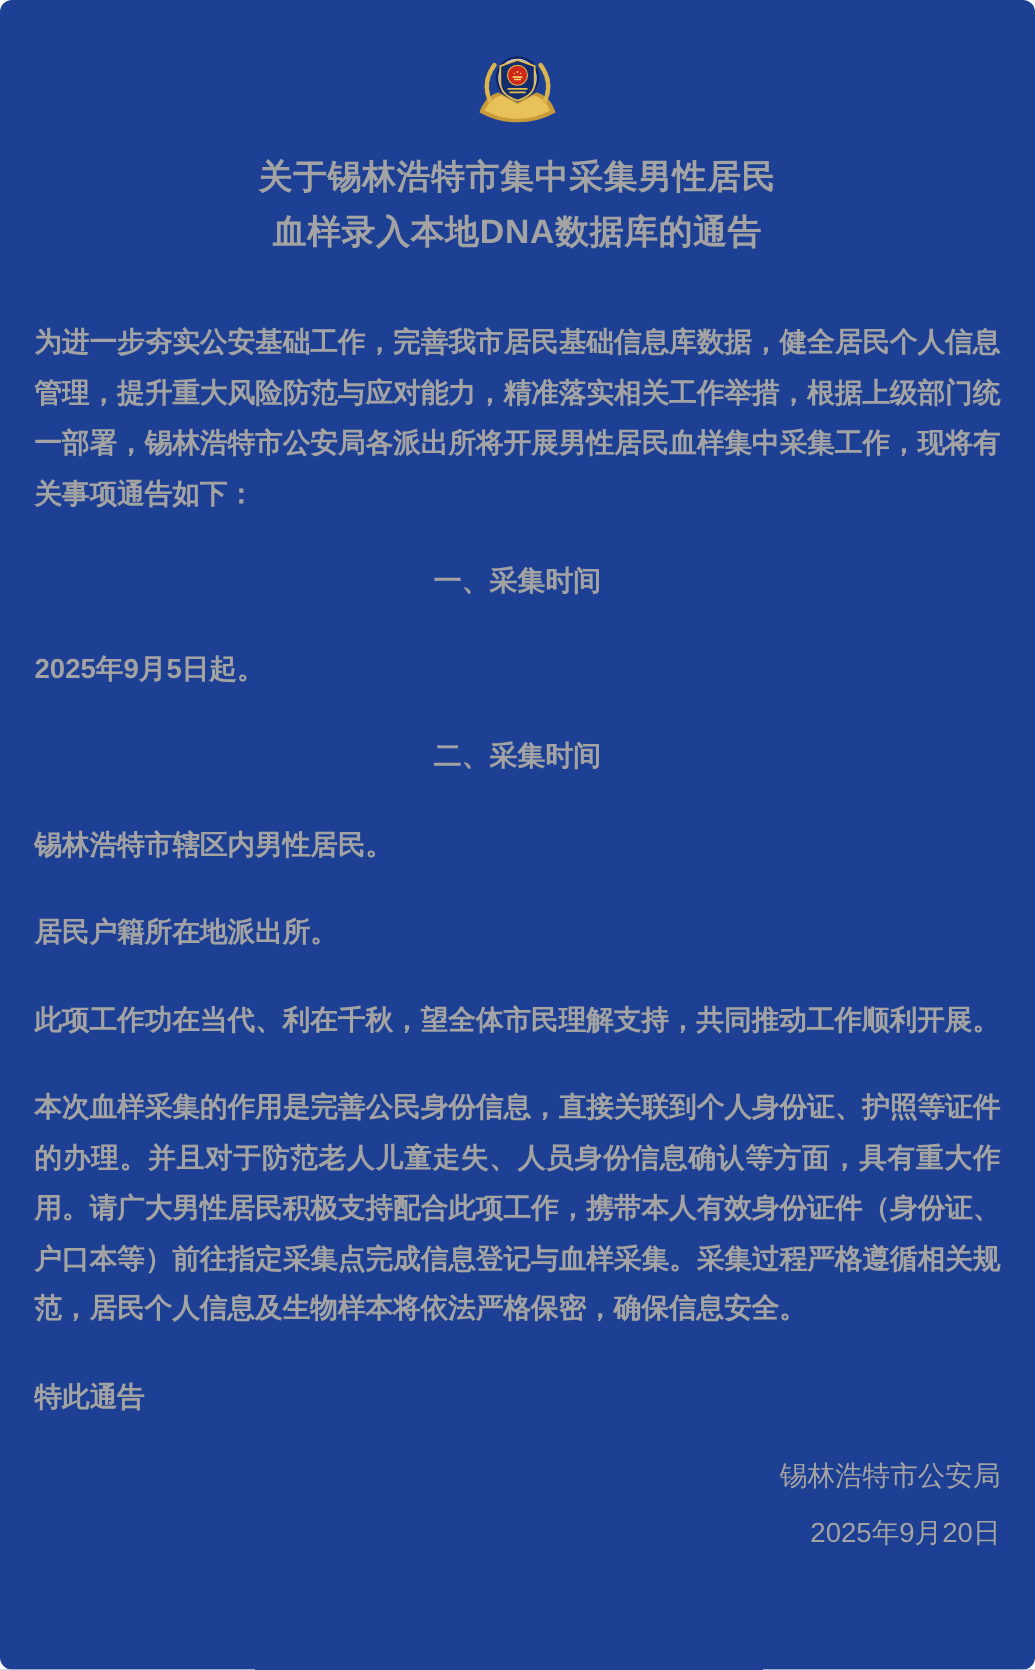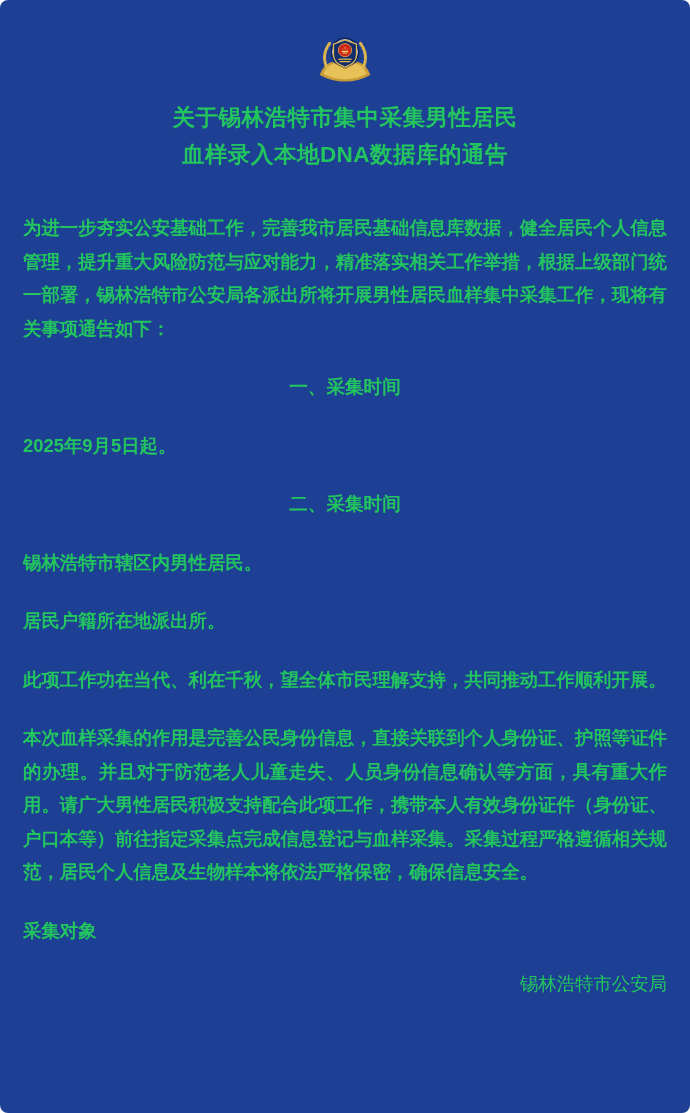--- a/index.html
+++ b/index.html
@@ -14,21 +14,21 @@
     background: #ffffff;
     overflow: hidden;
   }
   .card {
     position: absolute;
     inset: 0;
     background: #1e4094;
     border-radius: 8px;
     box-sizing: border-box;
     padding: 0 23px;
-    color: #22c55e;
+    color: #a3a3a3;
   }
   .emblem {
     display: block;
     margin: 29px auto 0;
     width: 58px;
     height: 58px;
   }
   .title {
     margin-top: 12px;
     text-align: center;
@@ -103,21 +103,22 @@
 
       <h3>二、采集时间</h3>
       <p>锡林浩特市辖区内男性居民。</p>
 
       <p>居民户籍所在地派出所。</p>
 
       <p>此项工作功在当代、利在千秋，望全体市民理解支持，共同推动工作顺利开展。</p>
 
       <p>本次血样采集的作用是完善公民身份信息，直接关联到个人身份证、护照等证件的办理。并且对于防范老人儿童走失、人员身份信息确认等方面，具有重大作用。请广大男性居民积极支持配合此项工作，携带本人有效身份证件（身份证、户口本等）前往指定采集点完成信息登记与血样采集。采集过程严格遵循相关规范，居民个人信息及生物样本将依法严格保密，确保信息安全。</p>
 
-      <p style="margin-bottom:0;">采集对象</p>
+      <p style="margin-bottom:0;">特此通告</p>
     </div>
 
     <div class="footer">
       <div>锡林浩特市公安局</div>
+      <div>2025年9月20日</div>
     </div>
 
   </div>
 </div>
 
 </body></html>

